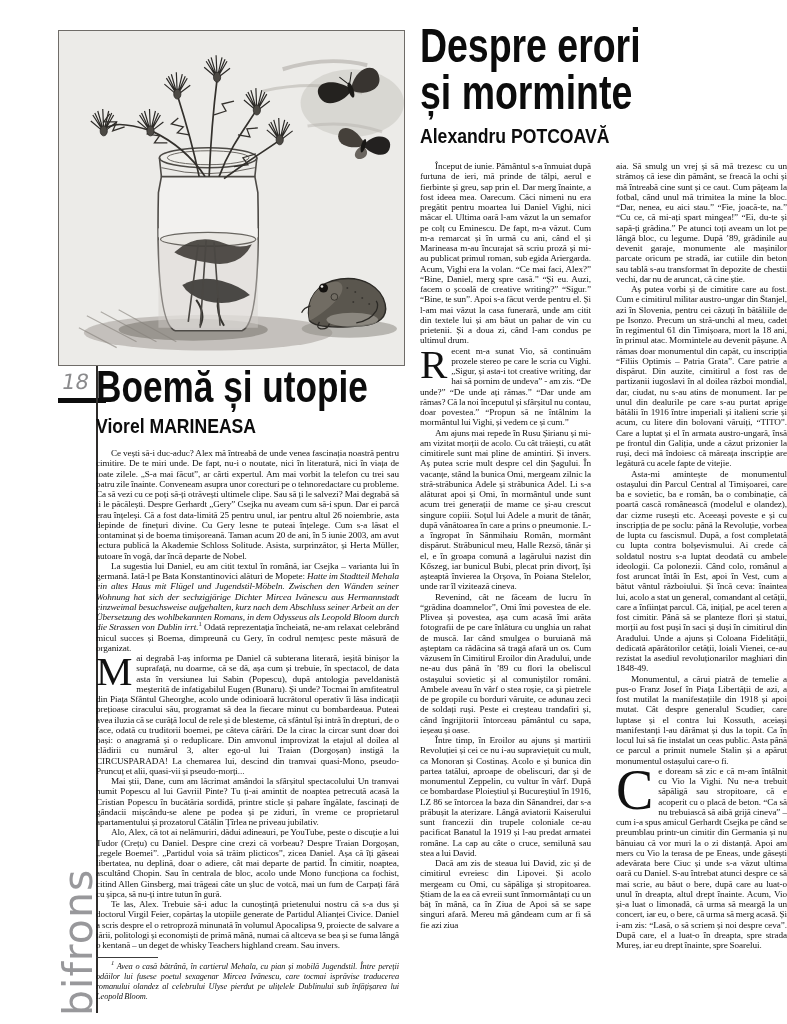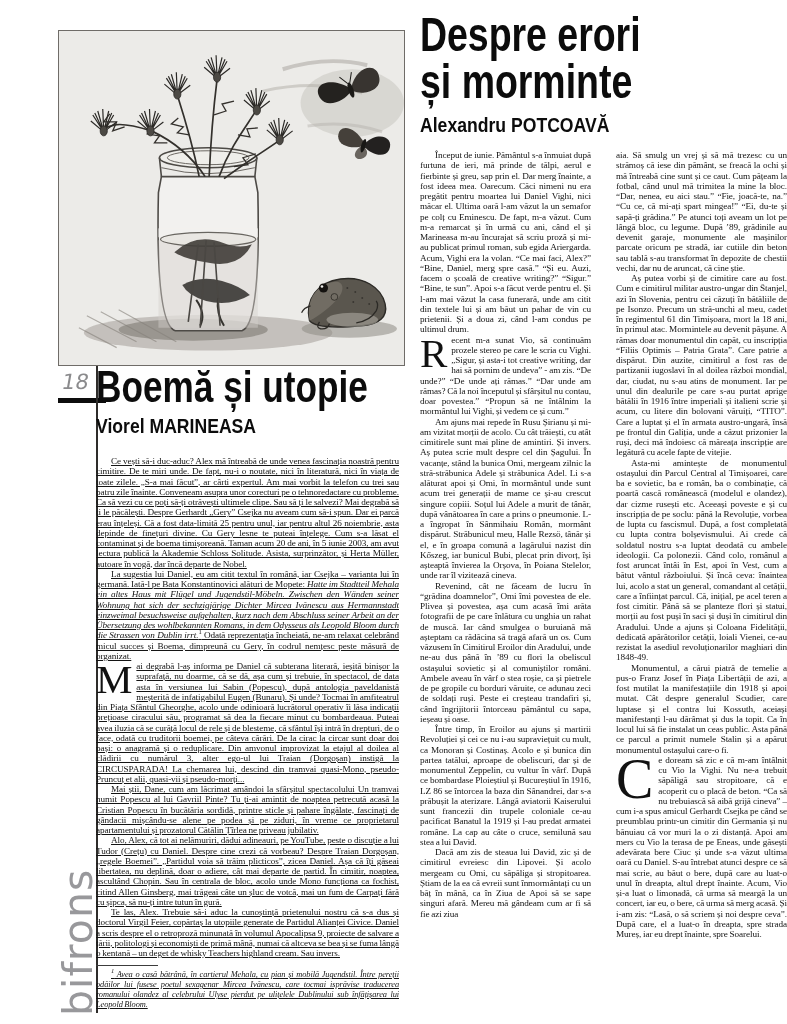--- a/index.html
+++ b/index.html
@@ -19,32 +19,32 @@
   
   .headline{font-family:"Liberation Sans",sans-serif;font-weight:800;color:#0c0c0c;
             transform-origin:left top;margin:0;}
   .byline{font-family:"Liberation Sans",sans-serif;font-weight:800;color:#0c0c0c;
           transform-origin:left top;margin:0;}
   
   .left-art{position:absolute;left:96px;top:366px;width:303px;height:647px;overflow:hidden;}
   .left-art .headline{font-size:44px;line-height:42px;transform:scaleX(0.80);white-space:nowrap;}
   .left-art .byline{font-size:20px;line-height:22px;margin-top:7px;transform:scaleX(0.88);white-space:nowrap;}
   .body{ text-align:justify;font-size:9.2px;line-height:10.25px;letter-spacing:-0.1px;word-spacing:-0.4px;}
-  .left-art .body{margin-top:19px;text-decoration:underline;}
+  .left-art .body{margin-top:11px;}
   .body p{margin:0;text-indent:15px;}
   .body p.nodent{text-indent:0;}
   .it{font-style:italic;}
   sup{font-size:6.5px;vertical-align:super;line-height:0;}
   .dropcap{float:left;font-family:"Liberation Serif",serif;font-weight:400;color:#111;
            font-size:41px;line-height:32px;padding:2px 4px 0 0;}
   .dropcap.big{font-size:56px;line-height:44px;padding-right:5px;}
   .fnote-rule{width:62px;height:1px;background:#3c3c3c;margin:7px 0 4px 0;}
   .fnote{font-size:8.4px;line-height:9.9px;font-style:italic;text-align:justify;margin:0;text-indent:12px;}
   
-  .right-art{position:absolute;left:420px;top:11px;width:367px;}
+  .right-art{position:absolute;left:420px;top:22px;width:367px;}
   .right-art .headline{font-size:48px;line-height:47px;transform:scaleX(0.78);white-space:nowrap;}
   .right-art .byline{font-size:20px;line-height:22px;margin-top:9px;transform:scaleX(0.88);white-space:nowrap;}
   .rcols{display:flex;gap:25px;margin-top:14px;}
   .rcol{width:177px;height:848px;overflow:hidden;}
 </style>
 </head>
 <body>
 
 <div class="page">
 

